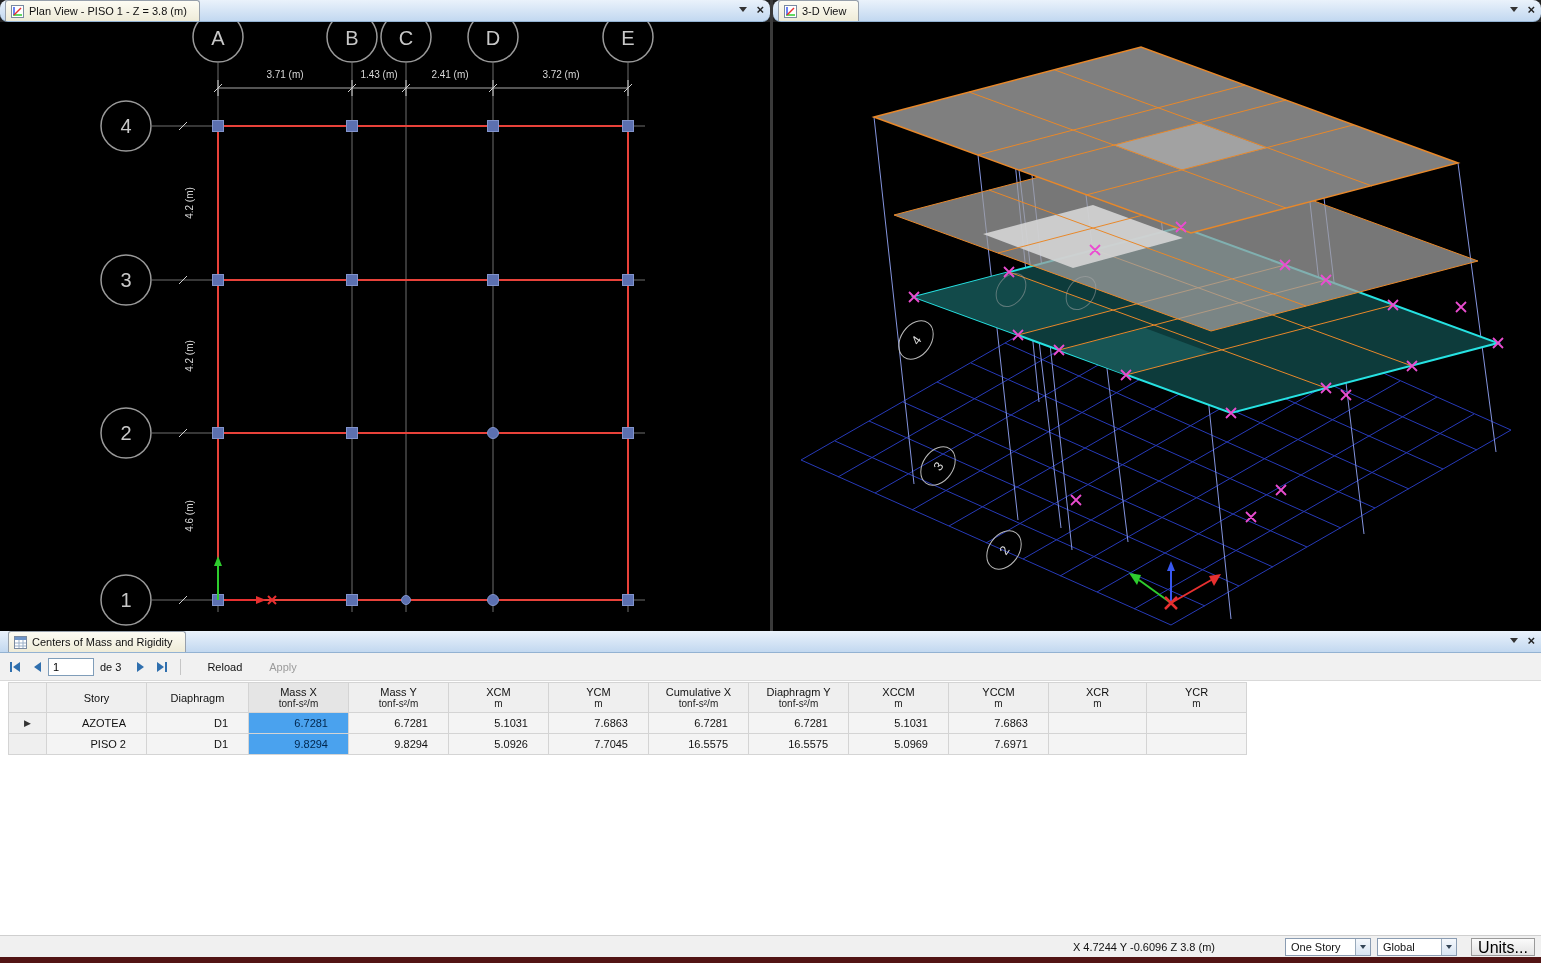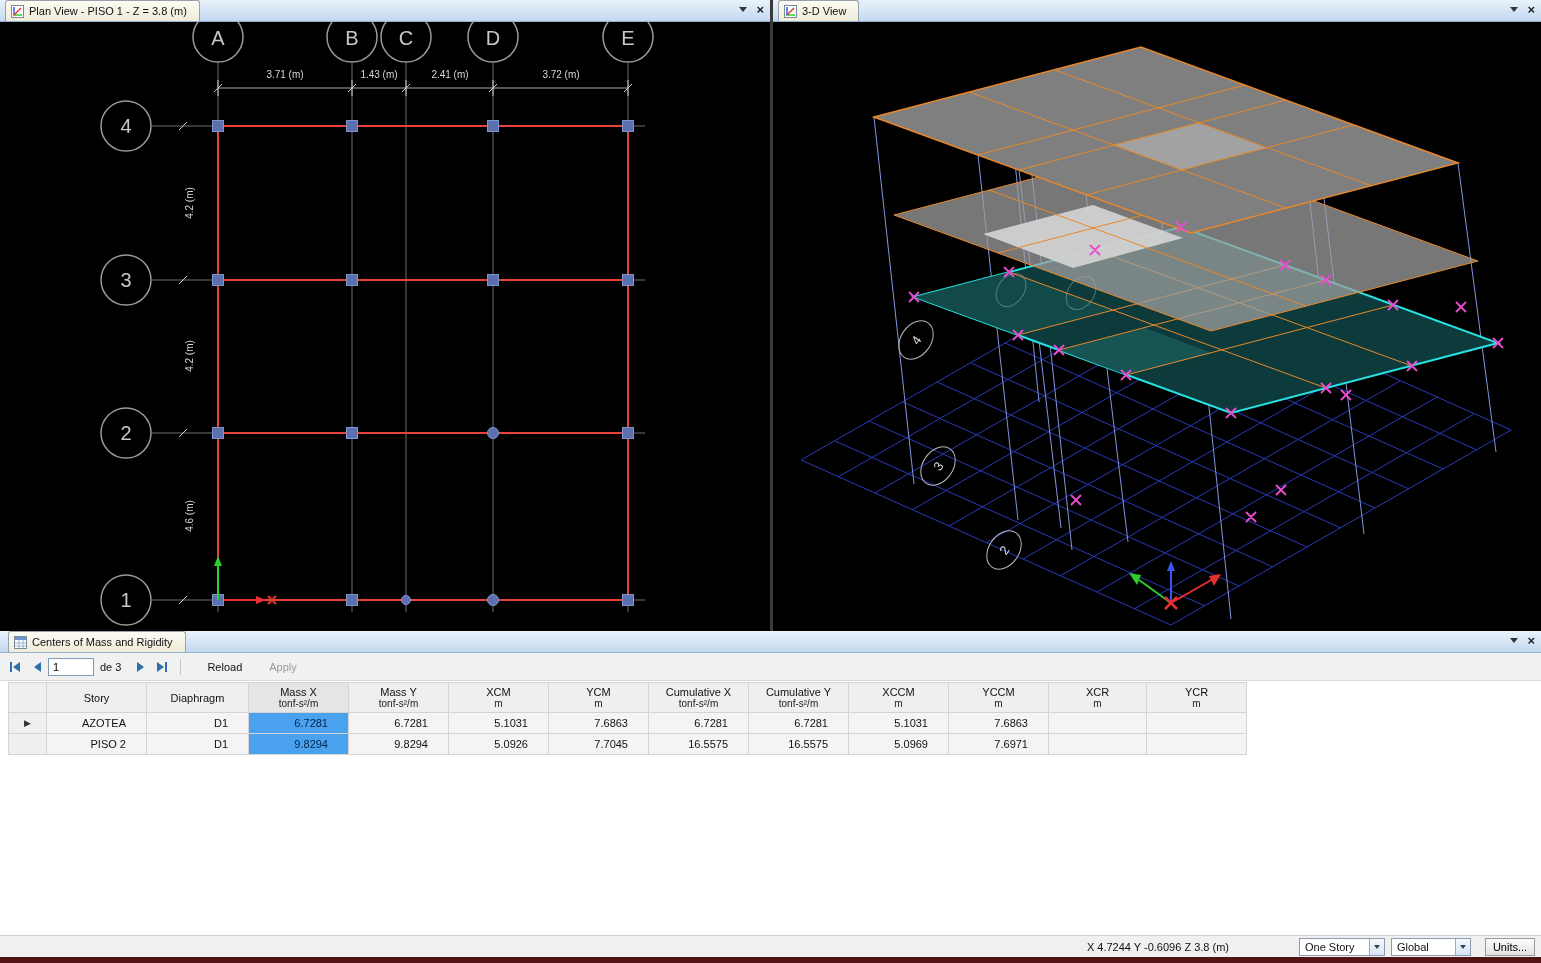--- a/index.html
+++ b/index.html
@@ -7,21 +7,21 @@
   .app { position:relative; width:1541px; height:963px; overflow:hidden; background:#ffffff; }
 
   
   .top-area { position:absolute; top:0; left:0; width:1541px; height:631px; display:flex; background:#222; }
   .viewport { position:relative; height:631px; }
   .viewport.plan { width:770px; }
   .viewport.divider { width:3px; background:#3a3a3a; }
   .viewport.v3d { flex:1; }
 
   .titlebar { height:22px; background:linear-gradient(#eaf2fb,#c2d8f0); border-bottom:1px solid #93b2d2;
-              display:flex; align-items:flex-start; position:relative; }
+              display:flex; align-items:flex-start; position:relative;border-radius:8px; }
   .view-tab { margin-left:5px; height:21px; display:flex; align-items:center; gap:5px;
               padding:0 12px 0 5px; background:linear-gradient(#fdfcf4,#eeebd8);
               border:1px solid #97a0ab; border-bottom:none; border-radius:3px 3px 0 0;
               font-size:11px; color:#111; }
   .win-ctrls { position:absolute; right:6px; top:3px; display:flex; gap:9px; align-items:center; }
   .tri-down { width:0; height:0; border-left:4px solid transparent; border-right:4px solid transparent;
               border-top:5px solid #333; }
   .close-x { font-size:13px; font-weight:bold; color:#222; line-height:13px; cursor:default; }
 
   .canvas { position:absolute; top:22px; left:0; right:0; bottom:0; background:#000; overflow:hidden; }
@@ -58,22 +58,22 @@
   .status-bar { position:absolute; top:935px; left:0; width:1541px; height:22px; background:#f0f0f0;
                 border-top:1px solid #cfcfcf; display:flex; align-items:center; justify-content:flex-end;
                 font-size:11px; color:#111; padding-right:6px; }
   .coords { margin-right:70px; }
   .combo { width:86px; height:18px; background:#fff; border:1px solid #8a9cb2; display:flex;
            align-items:center; justify-content:space-between; padding-left:5px; margin-right:6px; }
   .combo.small { width:80px; }
   .combo-btn { width:15px; height:16px; background:linear-gradient(#f5f8fc,#d8e4f2); border-left:1px solid #9ab;
                display:flex; align-items:center; justify-content:center; }
   .combo-btn .tri-down { border-top-color:#345; border-left-width:3px; border-right-width:3px; border-top-width:4px; }
-  .units-btn { width:50px; height:18px; margin-left:8px; background:linear-gradient(#fbfbfb,#e3e3e3);
-               border:1px solid #9a9a9a; font-size:11px; font-family:"Liberation Sans", sans-serif; }
+  .units-btn { width:64px; height:18px; margin-left:8px; background:linear-gradient(#fbfbfb,#e3e3e3);
+               border:1px solid #9a9a9a; font-size:16px; font-family:"Liberation Sans", sans-serif; }
   .bottom-strip { position:absolute; top:957px; left:0; width:1541px; height:6px; background:#521414; }
 </style>
 </head>
 <body>
 
 <div class="app">
 
   <div class="top-area">
 
     <div class="viewport plan">
@@ -425,21 +425,21 @@
               </th>
             <th>
                 <div>YCM</div>
                 <div class="th-unit">m</div>
               </th>
             <th>
                 <div>Cumulative X</div>
                 <div class="th-unit">tonf-s²/m</div>
               </th>
             <th>
-                <div>Cumulative Y</div>
+                <div>Diaphragm Y</div>
                 <div class="th-unit">tonf-s²/m</div>
               </th>
             <th>
                 <div>XCCM</div>
                 <div class="th-unit">m</div>
               </th>
             <th>
                 <div>YCCM</div>
                 <div class="th-unit">m</div>
               </th>

